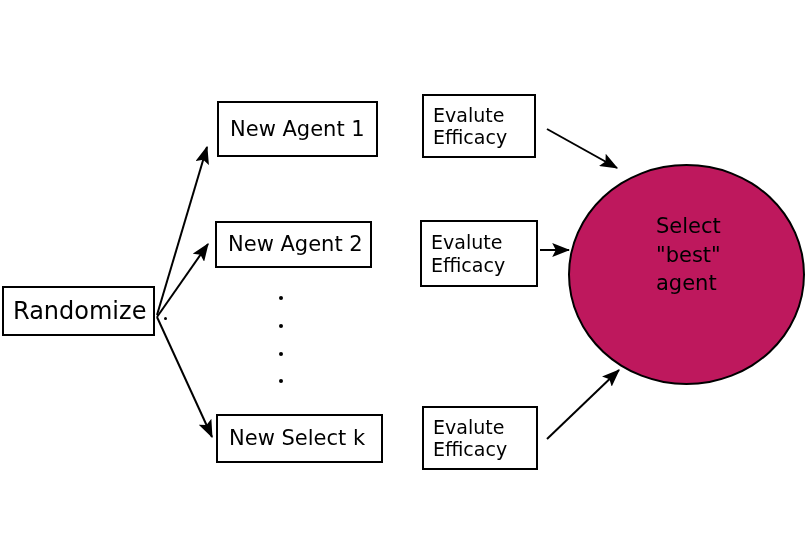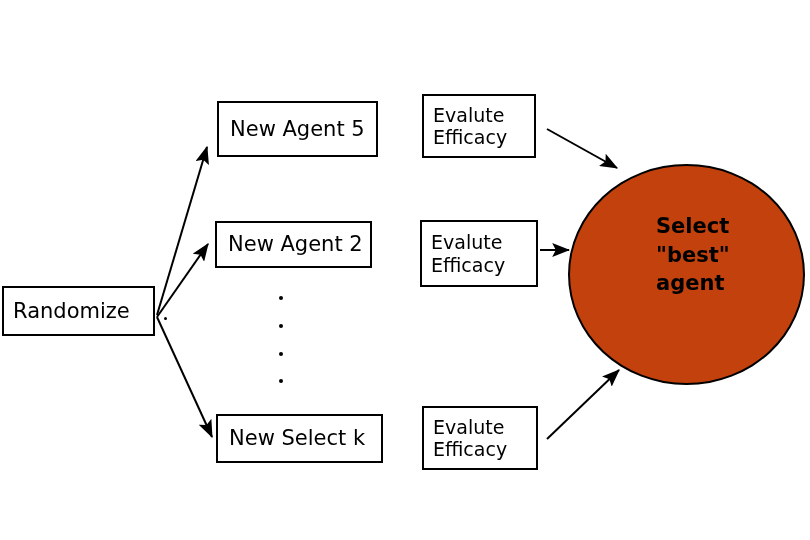--- a/index.html
+++ b/index.html
@@ -40,21 +40,21 @@
     color: #000000;
   }
   
   #node-randomize {
     left: 2px;
     top: 286px;
     width: 153px;
     height: 50px;
     padding-left: 9px;
   }
-  #node-randomize .node-label { font-size: 21px; }
+  #node-randomize .node-label { font-size: 24px; }
 
   
   #node-agent-1 {
     left: 217px;
     top: 101px;
     width: 161px;
     height: 56px;
     padding-left: 11px;
   }
   #node-agent-2 {
@@ -104,22 +104,21 @@
   
   #node-select-circle {
     position: absolute;
     left: 568px;
     top: 164px;
     width: 237px;
     height: 221px;
     box-sizing: border-box;
     border: 2px solid #000000;
     border-radius: 50%;
-    background: #c2410c;
-    font-weight: bold;
+    background: #be185d;
   }
   #node-select-circle .node-label {
     position: absolute;
     left: 86px;
     top: 46px;
     font-size: 21px;
     line-height: 1.36;
     white-space: pre-line;
     text-align: left;
     color: #000000;
@@ -166,21 +165,21 @@
     <line x1="540" y1="250" x2="569" y2="250" stroke="#000000" stroke-width="2" marker-end="url(#arrowhead)"></line>
 
     <line x1="547" y1="439" x2="619" y2="370" stroke="#000000" stroke-width="2" marker-end="url(#arrowhead)"></line>
   </svg>
 
   <div class="node-box" id="node-randomize">
     <span class="node-label">Randomize</span>
   </div>
 
   <div class="node-box" id="node-agent-1">
-    <span class="node-label">New Agent 5</span>
+    <span class="node-label">New Agent 1</span>
   </div>
 
   <div class="node-box" id="node-agent-2">
     <span class="node-label">New Agent 2</span>
   </div>
 
   <div class="node-box" id="node-agent-k">
     <span class="node-label">New Select k</span>
   </div>
 

